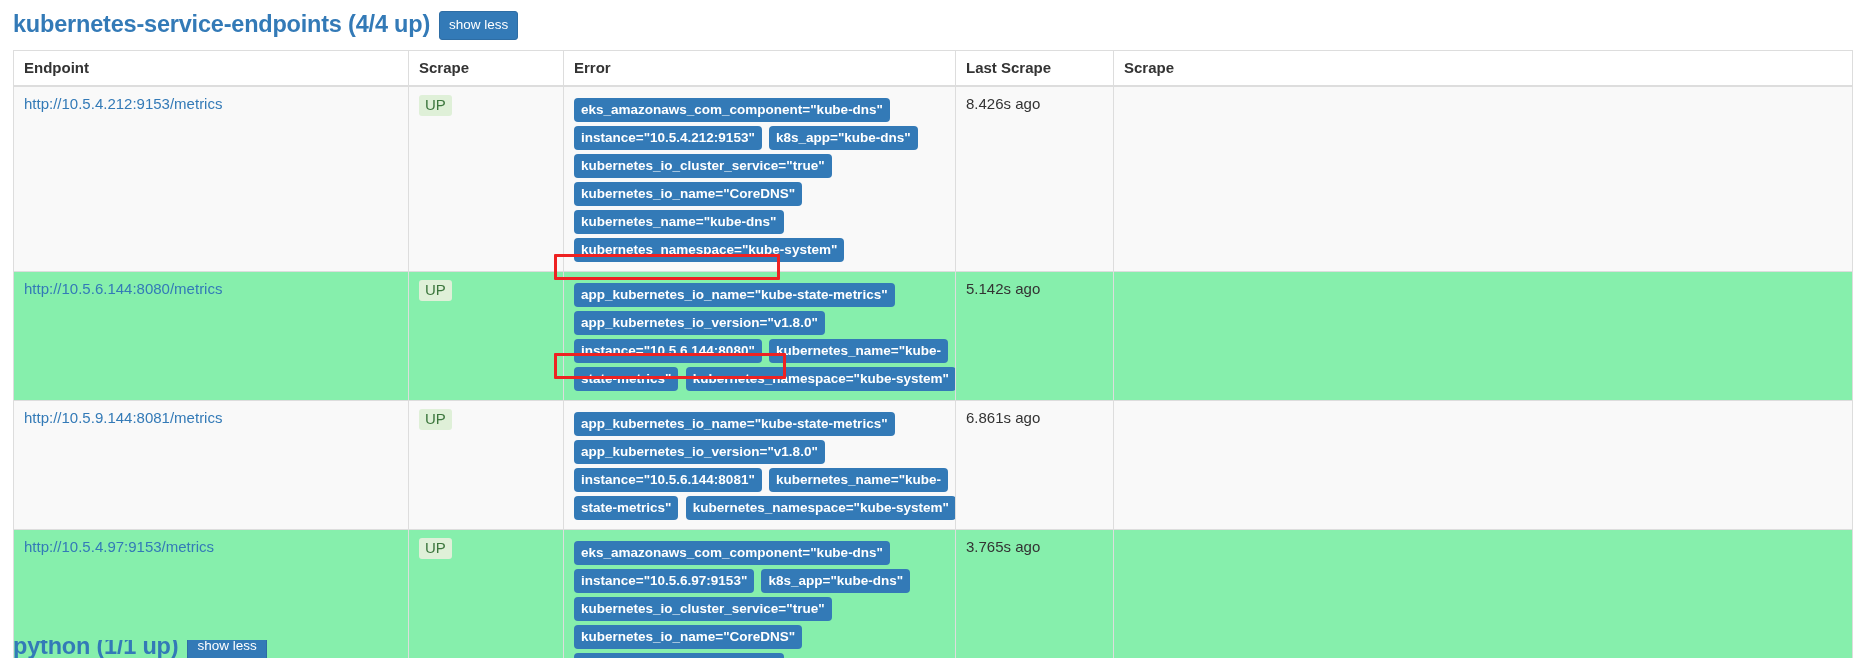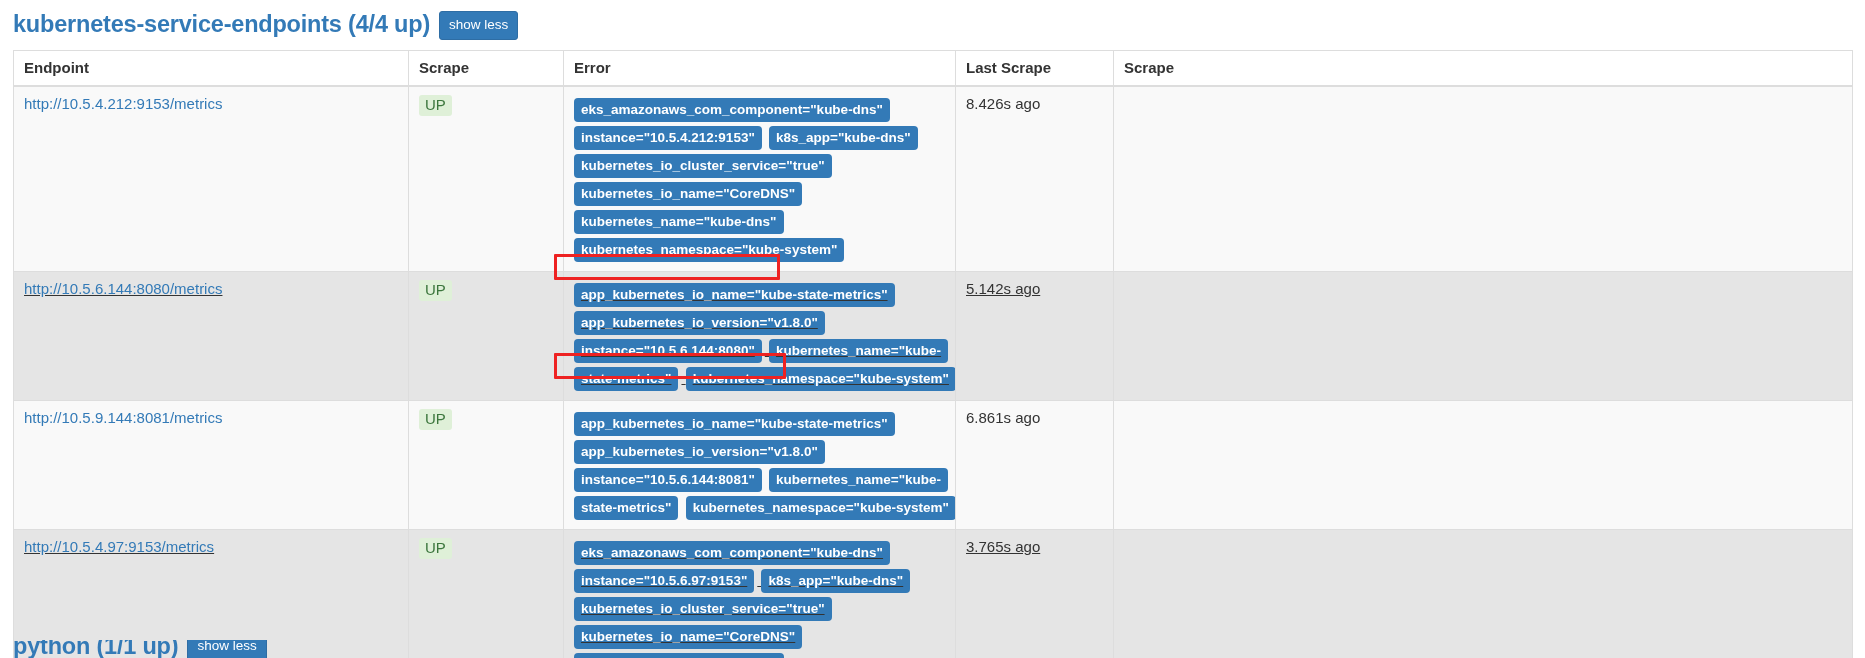--- a/index.html
+++ b/index.html
@@ -75,21 +75,21 @@
     text-align: left;
     font-size: 15px;
   }
   col.c-endpoint { width: 395px; }
   col.c-state    { width: 155px; }
   col.c-labels   { width: 392px; }
   col.c-scrape   { width: 158px; }
   col.c-error    { width: 739px; }
 
   tr.row-odd td  { background: #f9f9f9; }
-  tr.row-even td { background: #e5e5e5; text-decoration: underline; }
+  tr.row-even td { background: #86efac; }
 
   td.endpoint a {
     color: #337ab7;
     text-decoration: none;
     font-size: 15px;
     white-space: nowrap;
     margin-top: 36px;
   }
 
   .badge-up {

